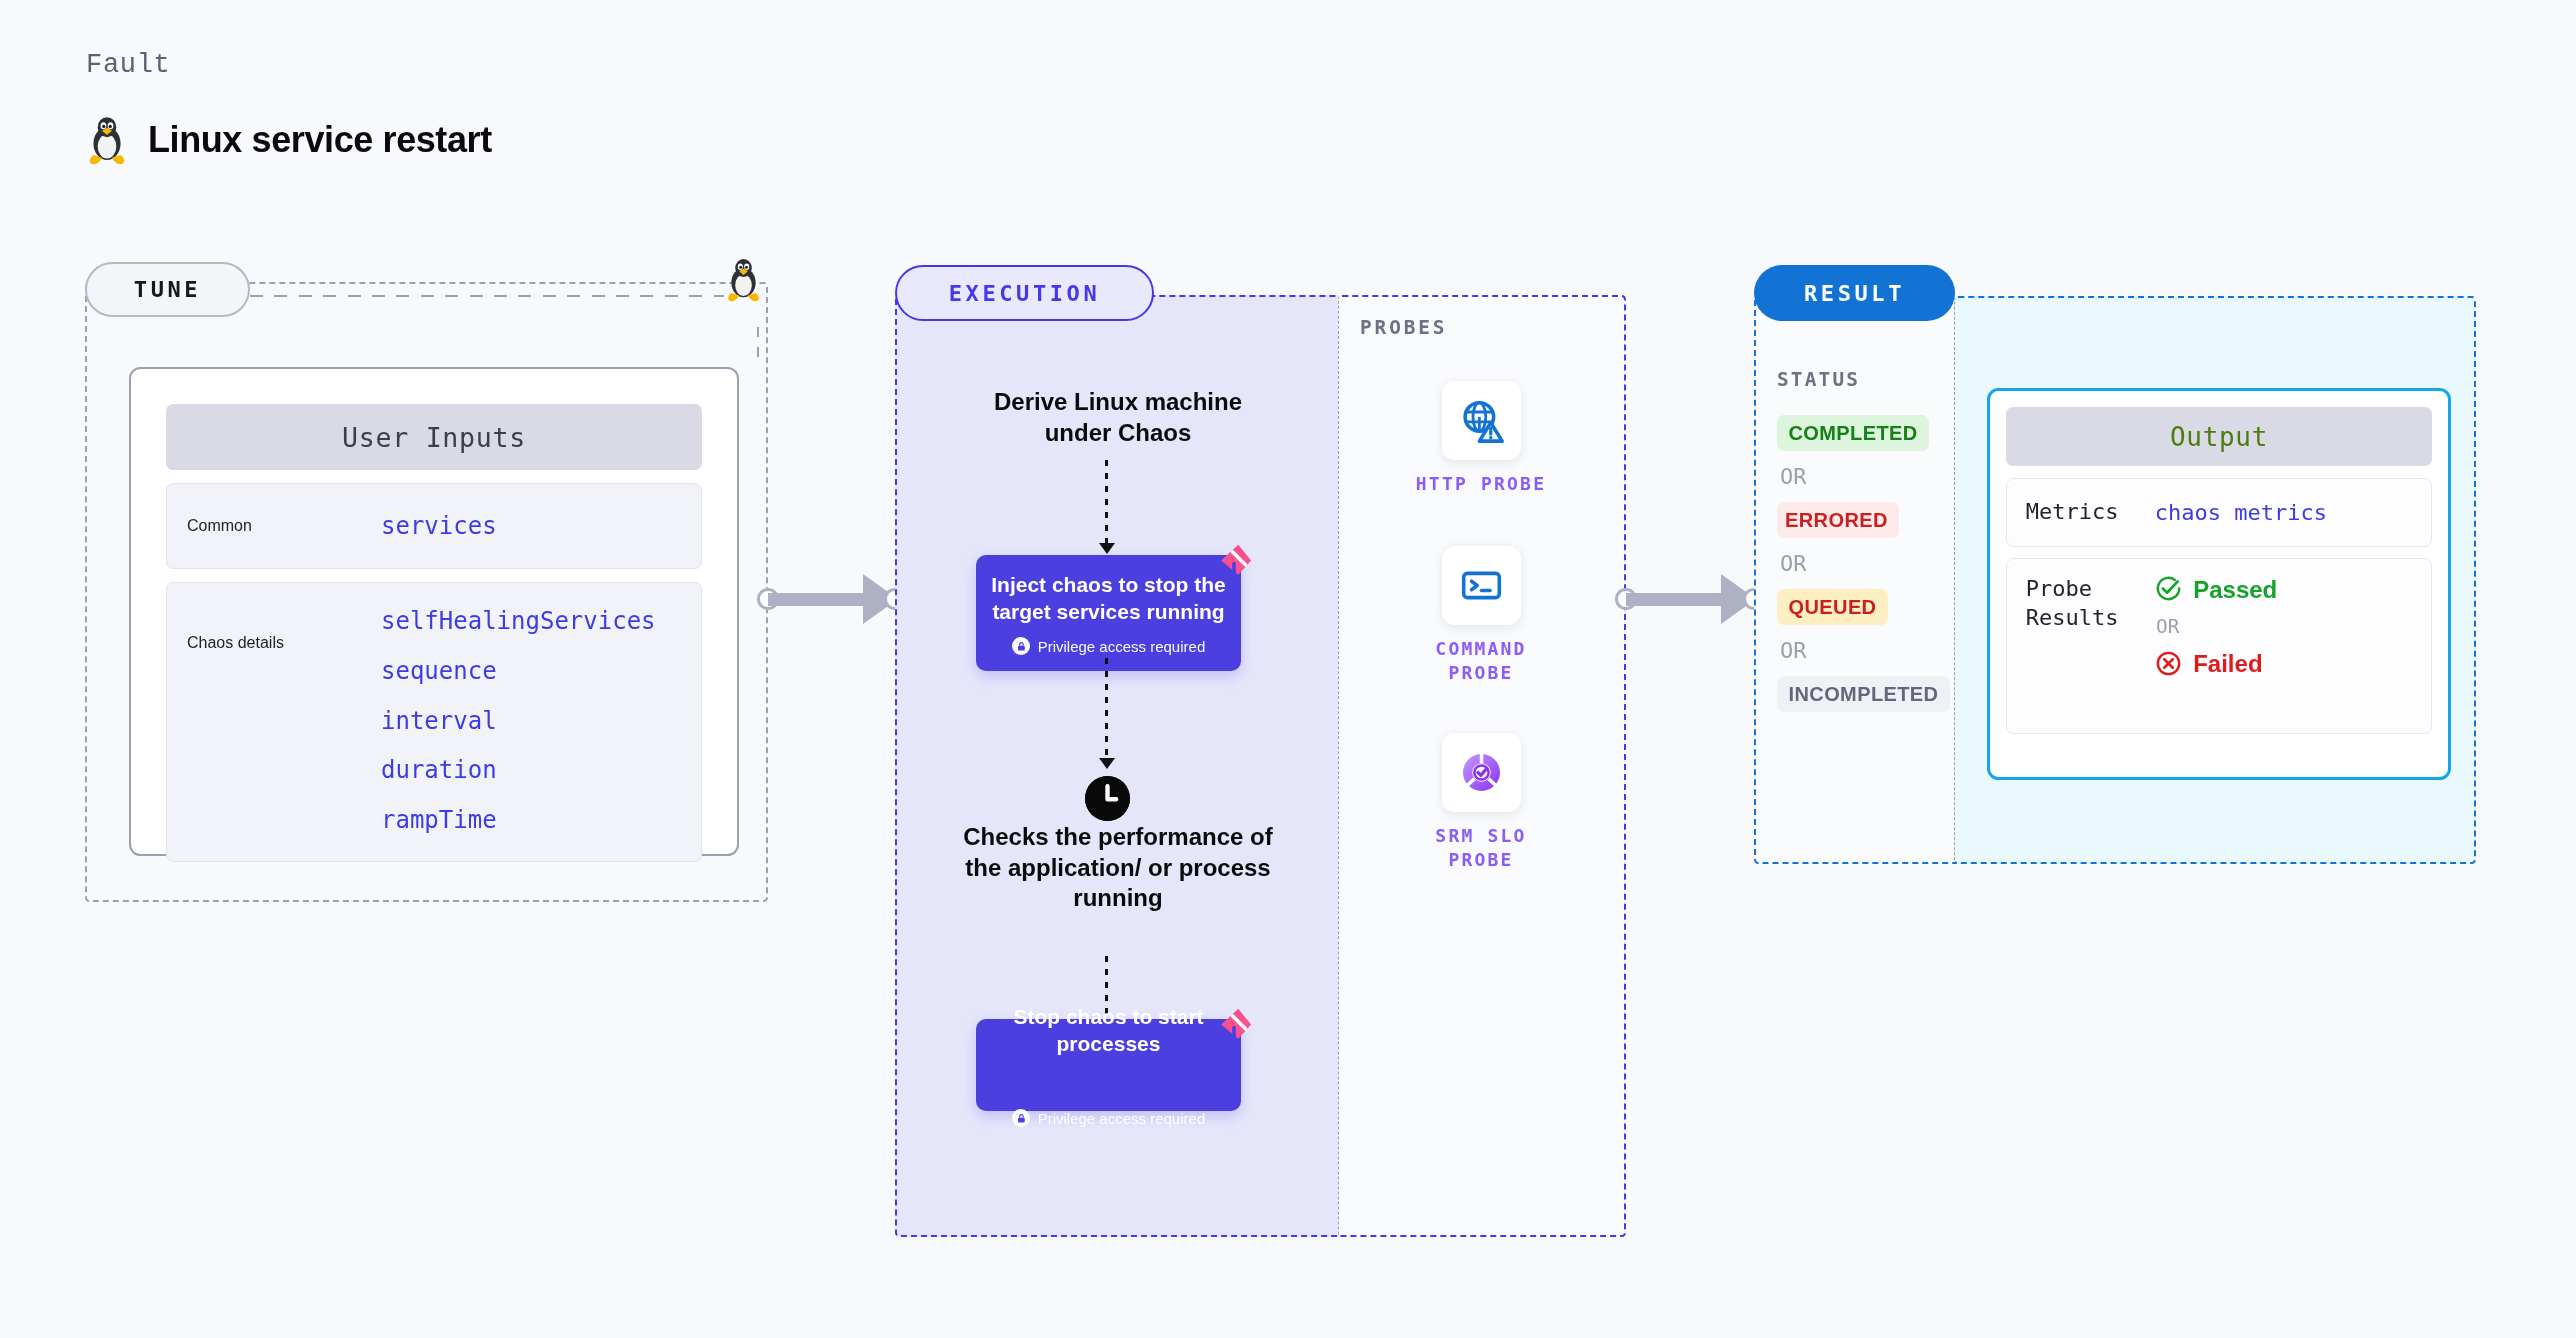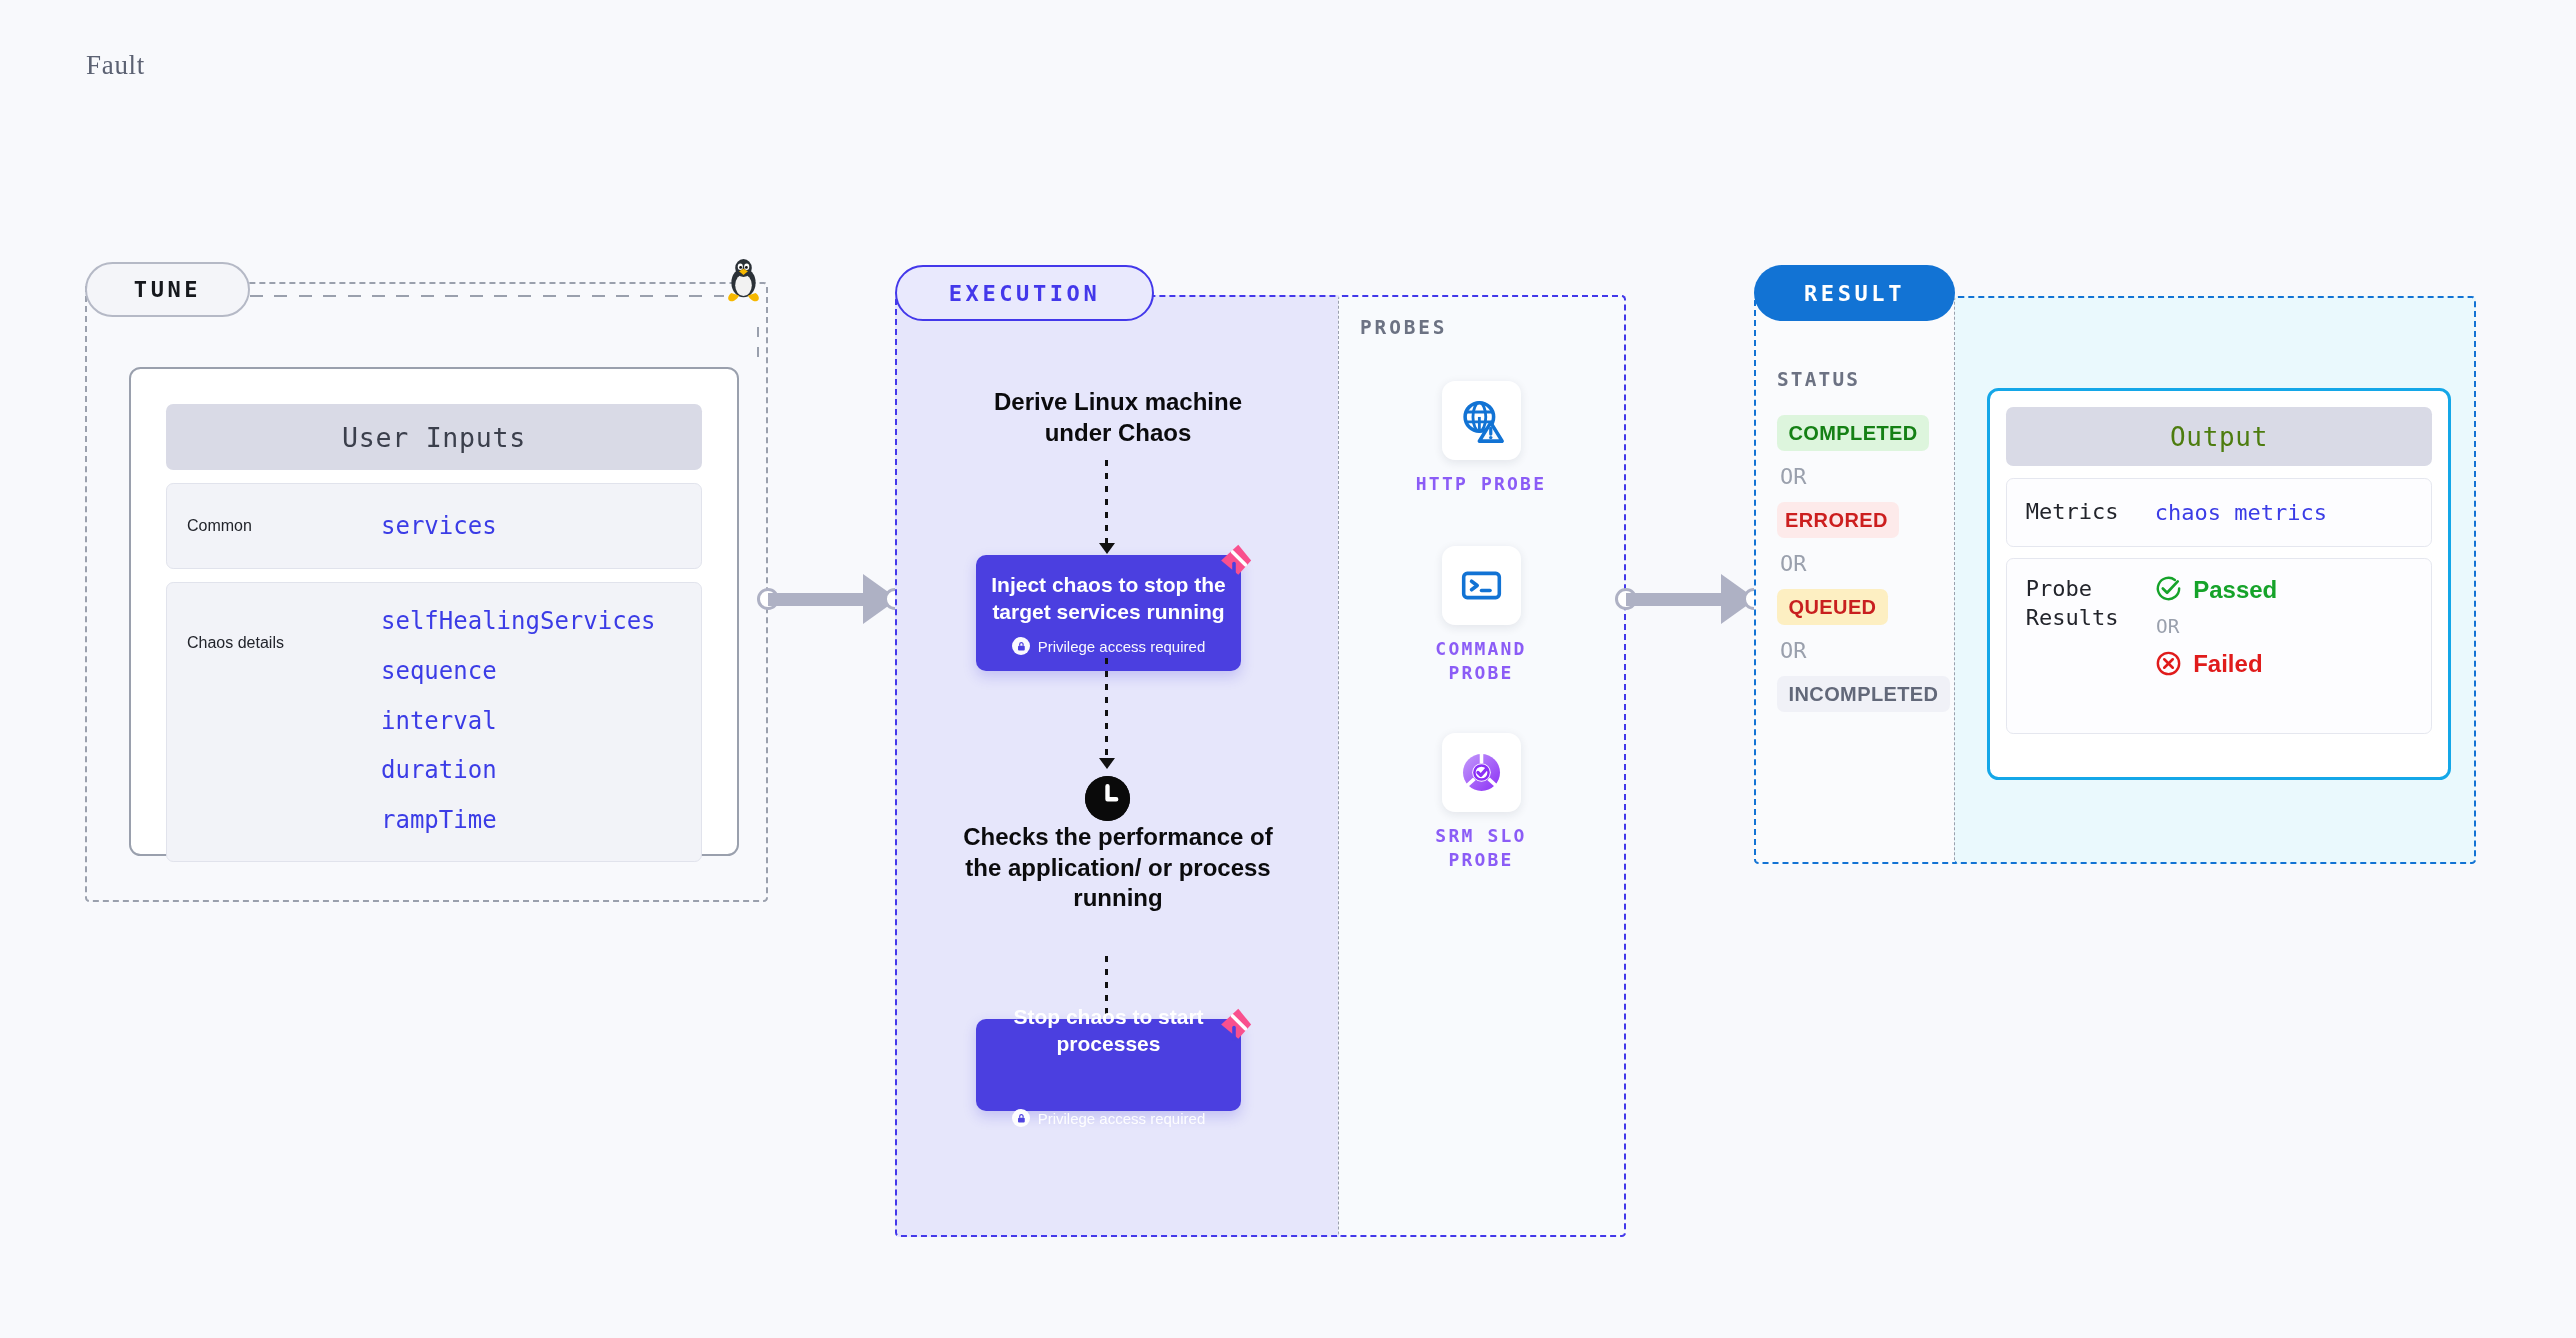--- a/index.html
+++ b/index.html
@@ -8,21 +8,21 @@
     height: 1338px;
     background: #f8f9fc;
     font-family: "Liberation Sans", sans-serif;
     overflow: hidden;
   }
   .stage { position: relative; width: 2576px; height: 1338px; }
 
   
   .fault-label {
     position: absolute; left: 86px; top: 50px;
-    font-family: Liberation Serif, serif;
+    font-family: Liberation Mono, monospace;
     font-size: 27px; color: #5c6273; letter-spacing: 0.7px;
   }
   .title-row {
     position: absolute; left: 86px; top: 115px;
     display: flex; align-items: center; gap: 20px;
   }
   .title-text {
     font-size: 36px; font-weight: bold; color: #0b0b0d;
     letter-spacing: -0.4px;
   }
@@ -246,20 +246,37 @@
   }
   .tux-marker { position:absolute; left:725px; top:257px; }
 </style>
 </head>
 <body>
 
 <div class="stage">
 
   <div class="fault-label">Fault</div>
 
+  <div class="title-row">
+    <span>
+      <svg class="tux" width="42" height="50" viewBox="0 0 58 70">
+        <ellipse cx="29" cy="40" rx="19" ry="23" fill="#2b3137"></ellipse>
+        <ellipse cx="29" cy="44" rx="13" ry="17" fill="#f2f2f2"></ellipse>
+        <ellipse cx="29" cy="17" rx="13" ry="14" fill="#2b3137"></ellipse>
+        <ellipse cx="24" cy="15" rx="4" ry="5" fill="#fff"></ellipse>
+        <ellipse cx="34" cy="15" rx="4" ry="5" fill="#fff"></ellipse>
+        <circle cx="24.5" cy="16" r="2.2" fill="#111"></circle>
+        <circle cx="33.5" cy="16" r="2.2" fill="#111"></circle>
+        <path d="M22 22 L29 18 L36 22 L29 28 Z" fill="#f6b800"></path>
+        <path d="M10 56 C4 60 3 68 9 69 C15 70 20 64 22 60 Z" fill="#f6b800"></path>
+        <path d="M48 56 C54 60 55 68 49 69 C43 70 38 64 36 60 Z" fill="#f6b800"></path>
+      </svg>
+    </span>
+    <span class="title-text">Linux service restart</span>
+  </div>
 
   <div class="phase tune"></div>
   <div class="pill tune">TUNE</div>
 
   <div class="tux-dash"></div>
   <div class="tux-dash-v"></div>
   <div class="tux-marker">
     <svg width="37" height="45" viewBox="0 0 58 70">
       <ellipse cx="29" cy="40" rx="19" ry="23" fill="#2b3137"></ellipse>
       <ellipse cx="29" cy="44" rx="13" ry="17" fill="#f2f2f2"></ellipse>

